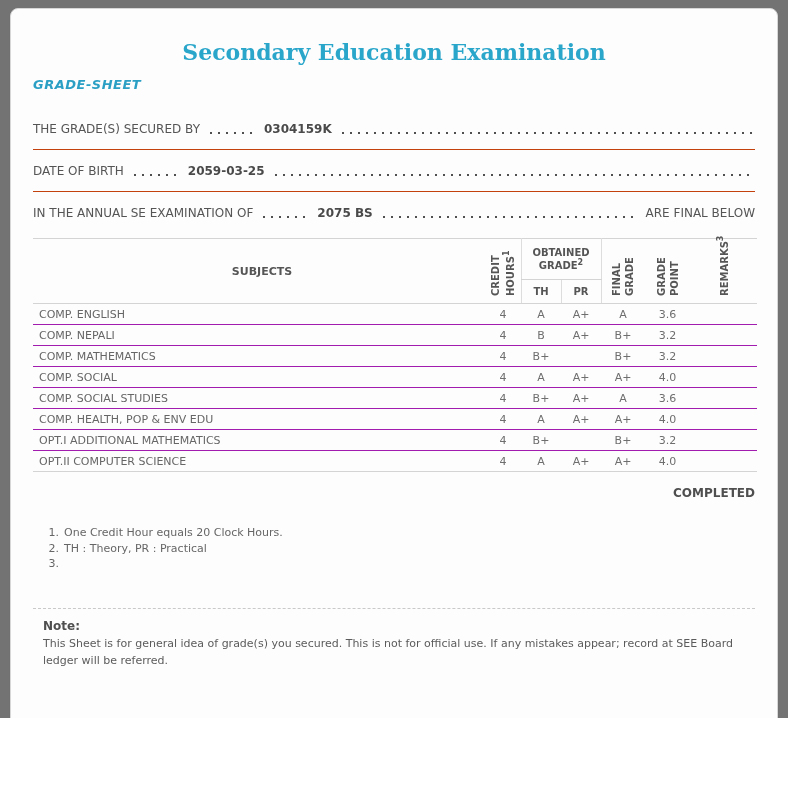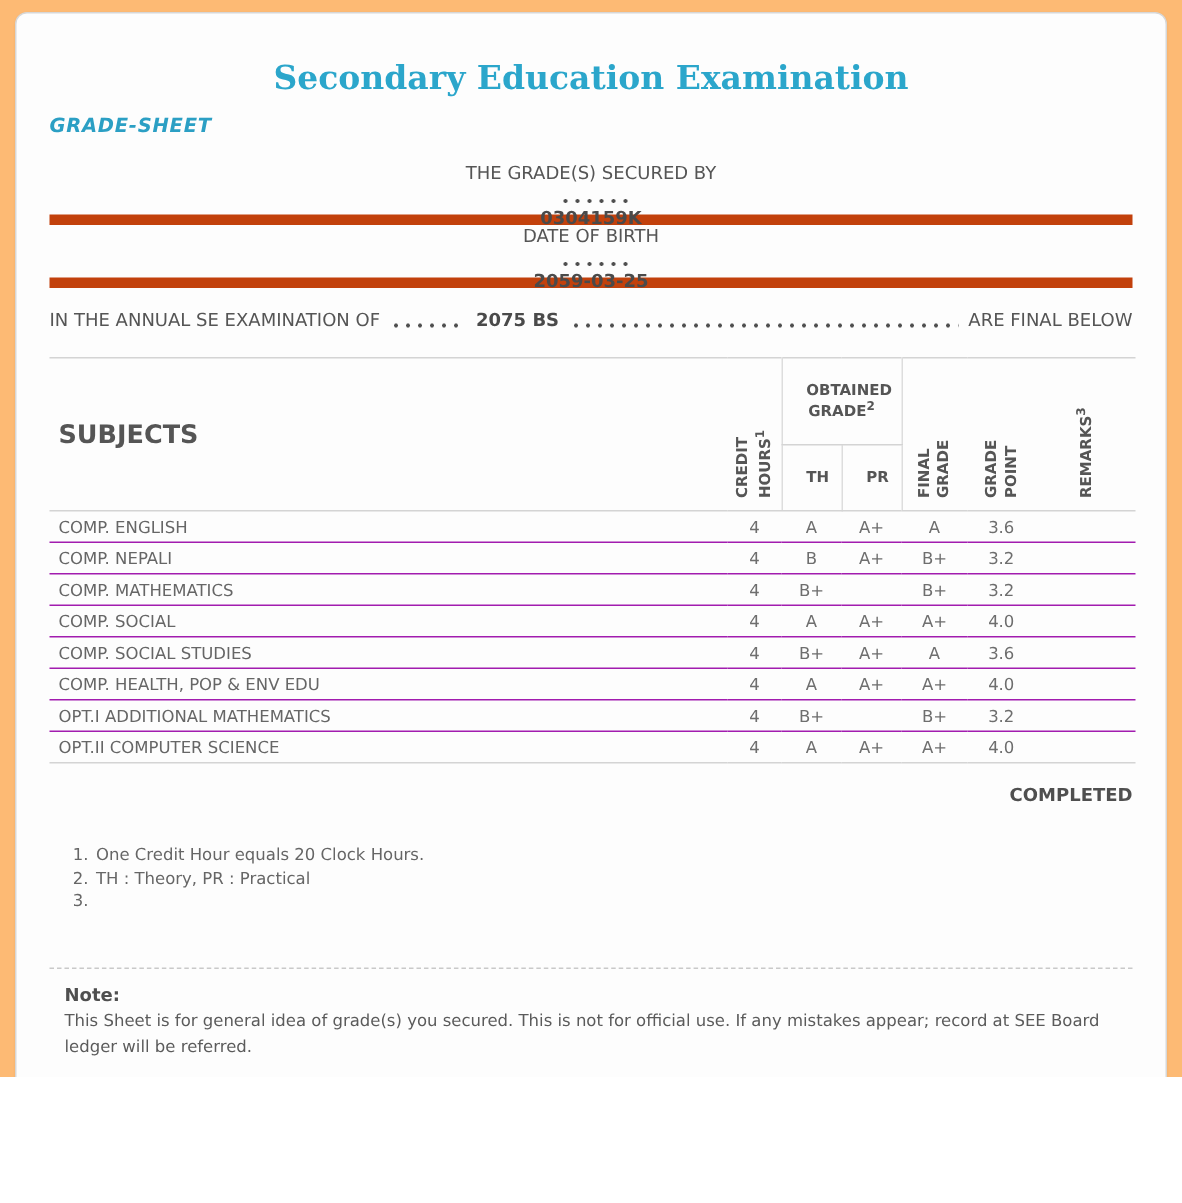--- a/index.html
+++ b/index.html
@@ -1,55 +1,55 @@
 <!DOCTYPE html>
 <html lang="en"><head>
 <meta charset="utf-8">
 <style>
   * { box-sizing: border-box; }
   html, body { margin: 0; padding: 0; }
   .stage {
     position: relative; width: 788px; height: 718px;
-    background: #fdba74; overflow: hidden;
+    background: #737373; overflow: hidden;
     font-family: "DejaVu Sans", "Liberation Sans", sans-serif; color: #555;
   }
   .card {
     position: absolute; left: 10px; top: 8px; width: 768px; height: 784px;
     background: #fdfdfd; border: 1px solid #d7d7d7; border-radius: 8px;
     box-shadow: 0 1px 2px rgba(0,0,0,0.06); padding: 0 22px;
   }
   .title {
     margin-top: 30px; text-align: center;
     font-family: "DejaVu Serif", "Liberation Serif", serif;
     font-size: 22px; font-weight: bold; color: #2ba6cb;
   }
   .subtitle {
     margin-top: 12px; text-align: left; font-size: 13px; font-weight: bold;
     letter-spacing: 0.5px; color: #2b9fc4; font-style: italic;
   }
   .info-section { margin-top: 16px; }
   .info-row { display: flex; align-items: center; height: 42px; font-size: 12px; color: #555; }
-  .info-row.bordered { border-bottom: 7px solid #c2410c; flex-direction: column; }
+  .info-row.bordered { border-bottom: 1px solid #c2410c; }
   .lbl { white-space: nowrap; }
   .val { font-weight: bold; color: #4a4a4a; margin: 0 7px; white-space: nowrap; }
   .suffix { margin-left: 7px; white-space: nowrap; }
   .dots {
     height: 16px;
     background-image: radial-gradient(circle, #4f4f4f 1.1px, transparent 1.5px);
     background-size: 8px 4px; background-repeat: repeat-x; background-position: 0 10px;
   }
   .dots.short { width: 50px; margin-left: 7px; flex: 0 0 auto; }
   .dots.grow { flex: 1 1 auto; }
 
   table.grades {
     border-collapse: collapse; table-layout: fixed; width: 724px; margin-top: 4px;
     border-top: 1px solid #d4d4d4; border-bottom: 1px solid #d4d4d4;
   }
-  thead th { font-size: 10px; color: #555; font-weight: bold; padding: 16px; border-bottom: 1px solid #d4d4d4; }
-  th.h-sub { text-align: left; vertical-align: middle; font-size: 17px; padding-left: 6px; }
+  thead th { font-size: 10px; color: #555; font-weight: bold; padding: 0; border-bottom: 1px solid #d4d4d4; }
+  th.h-sub { text-align: center; vertical-align: middle; font-size: 11px; padding-left: 6px; }
   th.vert { vertical-align: bottom; padding: 0 0 5px 0; text-align: center; }
   .rot {
     display: inline-block; writing-mode: vertical-rl; transform: rotate(180deg);
     height: 57px; line-height: 1.3; text-align: left;
   }
   th.h-obt { vertical-align: middle; height: 38px; border-left: 1px solid #ddd; border-right: 1px solid #ddd; }
   tr.subhead th { height: 22px; }
   th.h-th { border-left: 1px solid #ddd; border-right: 1px solid #ddd; }
   th.h-pr { border-right: 1px solid #ddd; }
   tbody td {

